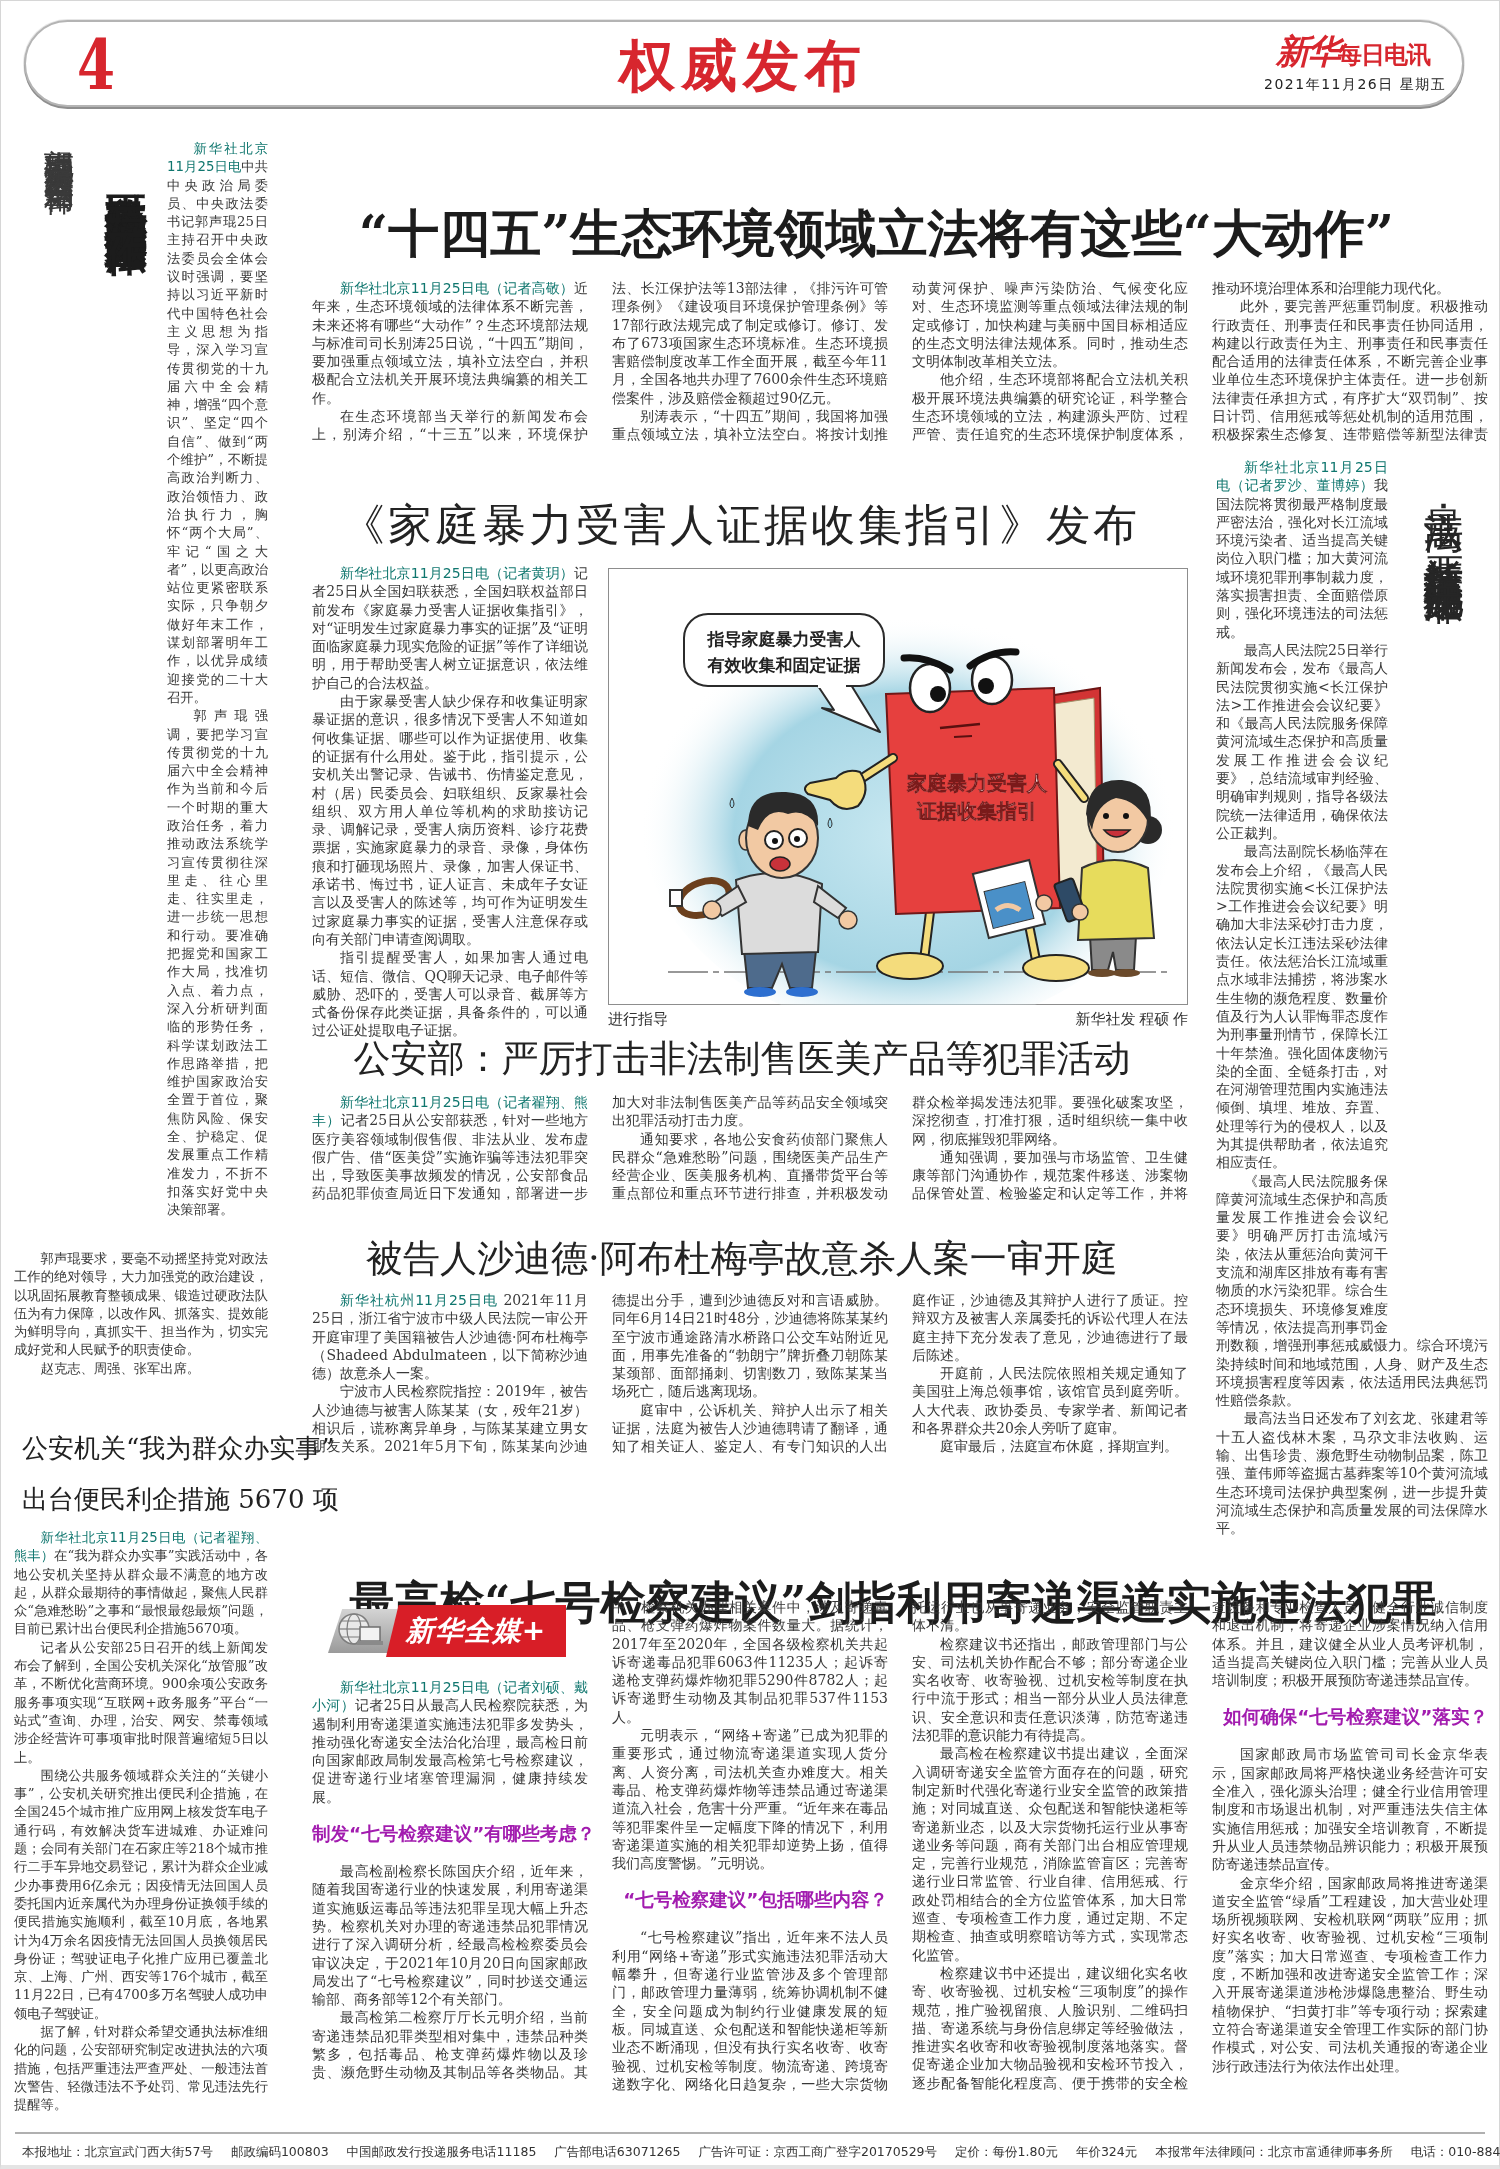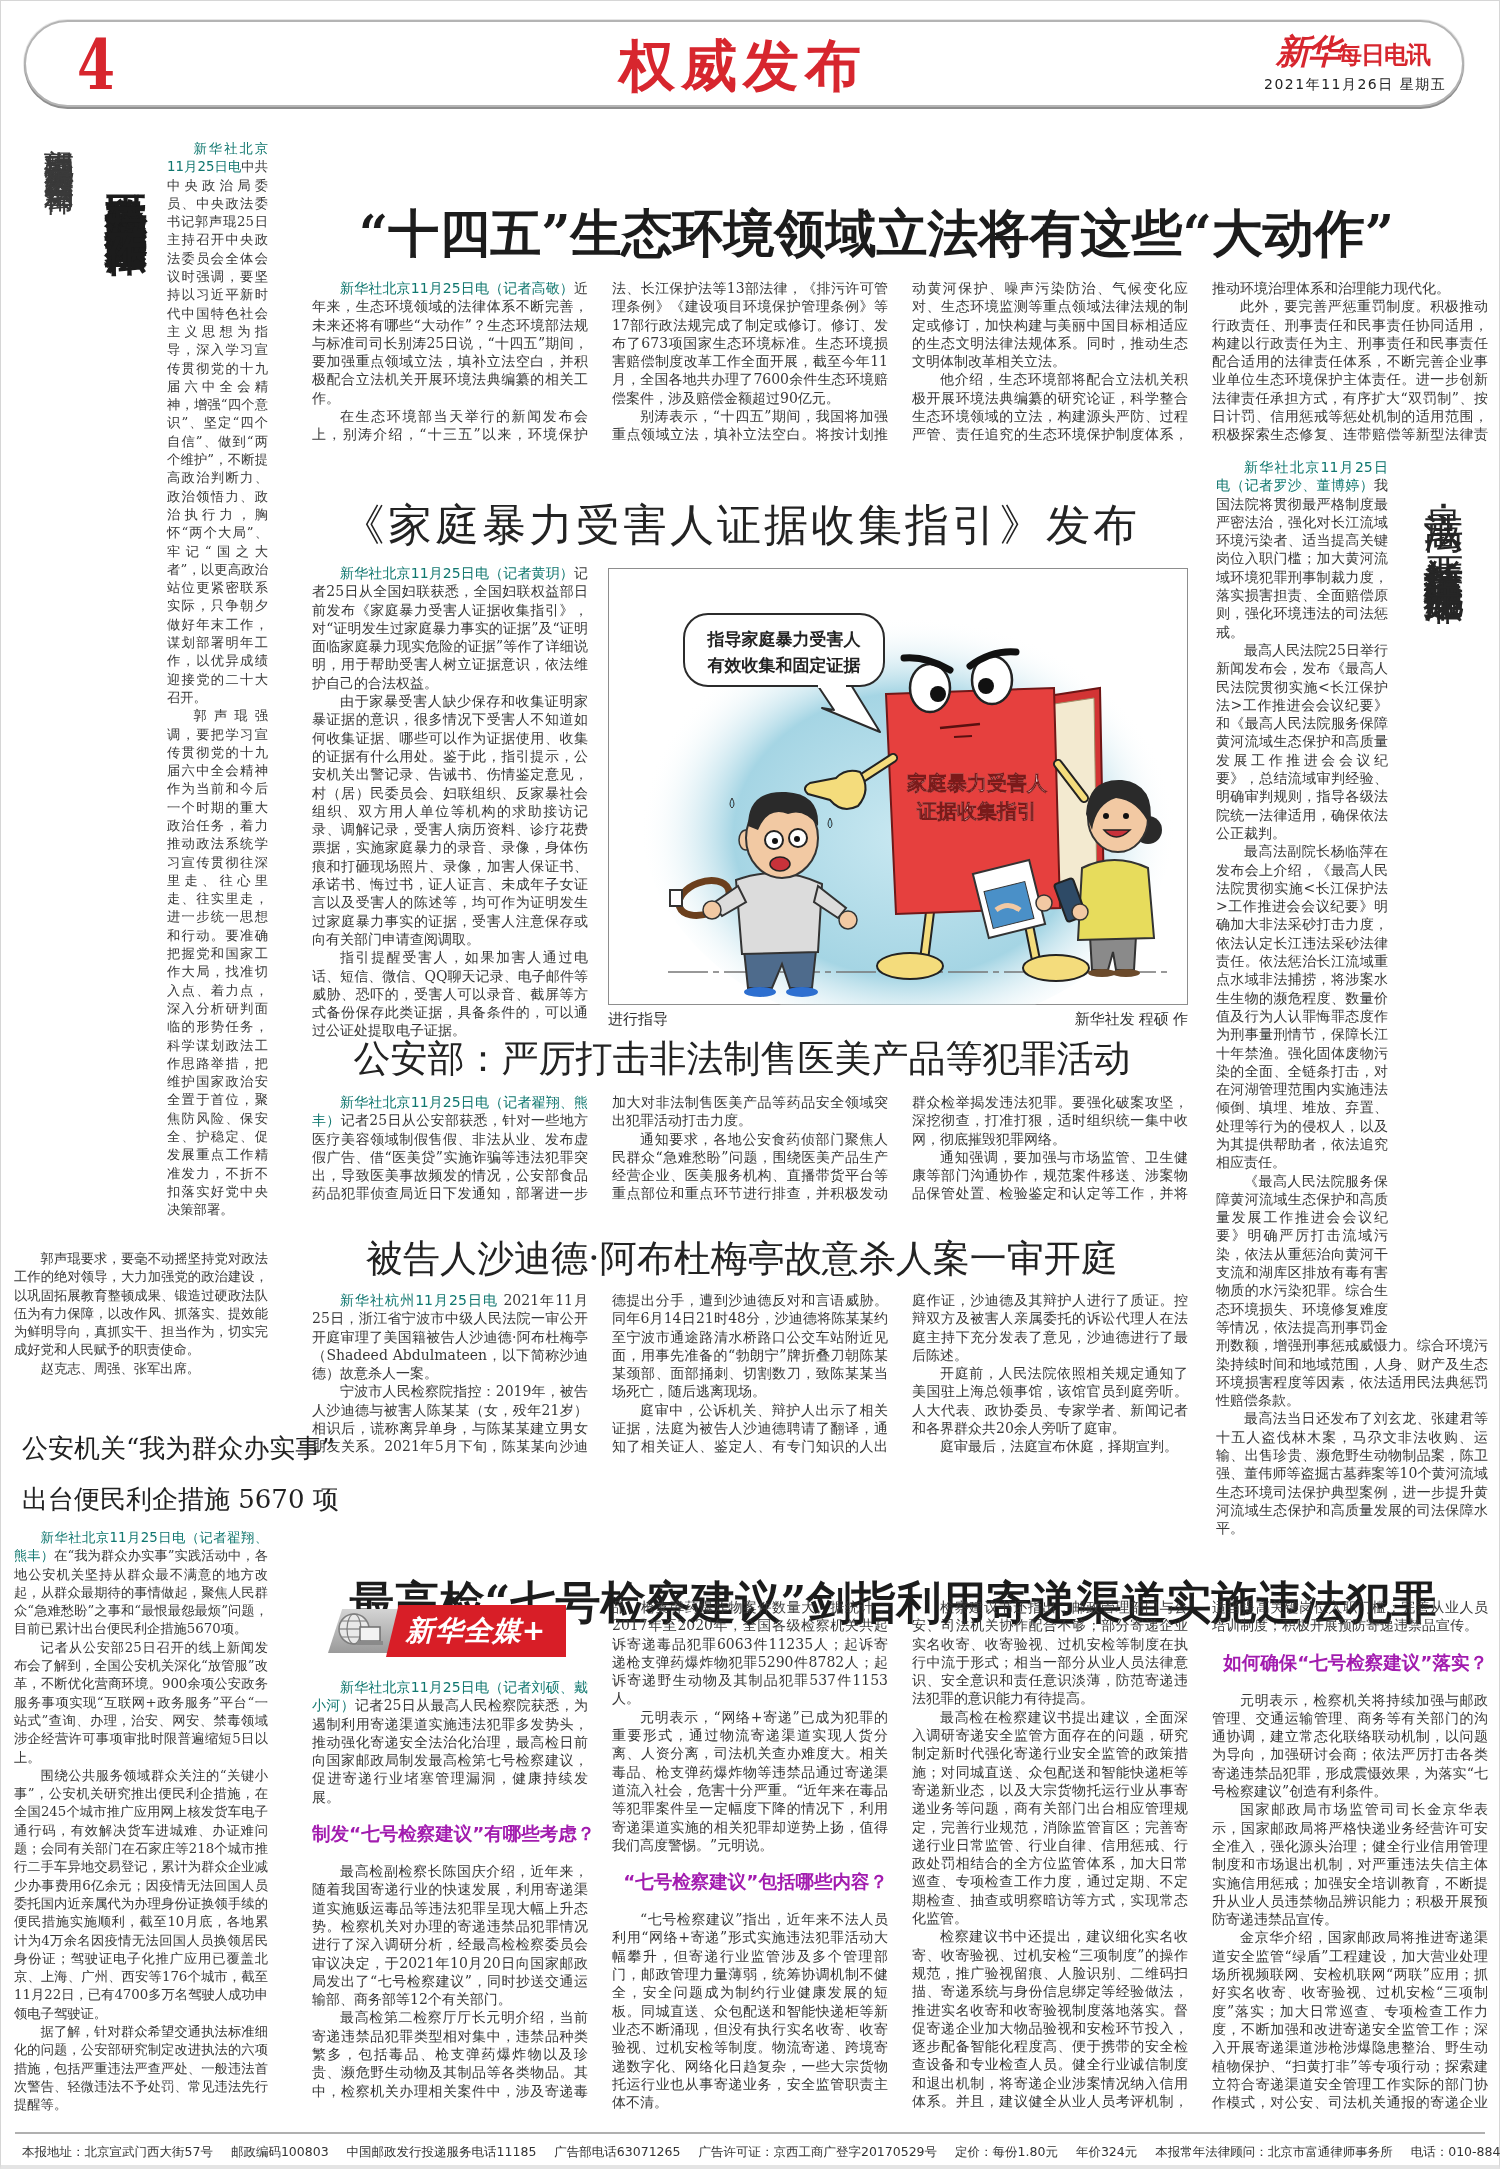--- a/index.html
+++ b/index.html
@@ -52,21 +52,21 @@
     color: #222; white-space: nowrap; }
 
   
   .heads-right { float: right; width: 100px; height: 865px; position: relative; }
   .right-vert { position: absolute; left: 29px; top: 19px; font-size: 40px; letter-spacing: 2px;
     color: #262626; font-weight: normal; }
 
   
   .illus { left: 608px; top: 568px; width: 580px; height: 437px; }
   .caption-row { left: 608px; top: 1010px; width: 580px; height: 20px;
-    font-family: Liberation Sans, sans-serif; font-size: 15px; color: #333;
+    font-family: Liberation Serif, serif; font-size: 15px; color: #333;
     display: flex; justify-content: space-between; }
 
   
   .logo-qm { position: relative; width: 238px; height: 52px; margin: 7px 0 21px 16px; break-inside: avoid; }
   .logo-gray { position: absolute; left: 0; top: 4px; width: 236px; height: 44px;
     background: linear-gradient(#d4d4d4, #9a9a9a); clip-path: polygon(6% 0, 100% 0, 100% 100%, 0 100%); }
   .logo-icon { position: absolute; left: 8px; top: 6px; width: 48px; height: 40px; }
   .logo-red { position: absolute; left: 58px; top: 0; width: 180px; height: 52px; background: #d81e27;
     clip-path: polygon(7% 0, 100% 0, 100% 100%, 0 100%); display: flex; align-items: center; justify-content: center; }
   .logo-red span { color: #fff; font-family: "DejaVu Sans", "Liberation Sans", sans-serif; font-size: 28px;
@@ -285,21 +285,20 @@
   <h3 class="subhead">制发“七号检察建议”有哪些考虑？</h3>
   <p>最高检副检察长陈国庆介绍，近年来，随着我国寄递行业的快速发展，利用寄递渠道实施贩运毒品等违法犯罪呈现大幅上升态势。检察机关对办理的寄递违禁品犯罪情况进行了深入调研分析，经最高检检察委员会审议决定，于2021年10月20日向国家邮政局发出了“七号检察建议”，同时抄送交通运输部、商务部等12个有关部门。</p>
   <p>最高检第二检察厅厅长元明介绍，当前寄递违禁品犯罪类型相对集中，违禁品种类繁多，包括毒品、枪支弹药爆炸物以及珍贵、濒危野生动物及其制品等各类物品。其中，检察机关办理相关案件中，涉及寄递毒品、枪支弹药爆炸物案件数量大。据统计，2017年至2020年，全国各级检察机关共起诉寄递毒品犯罪6063件11235人；起诉寄递枪支弹药爆炸物犯罪5290件8782人；起诉寄递野生动物及其制品犯罪537件1153人。</p>
   <p>元明表示，“网络+寄递”已成为犯罪的重要形式，通过物流寄递渠道实现人货分离、人资分离，司法机关查办难度大。相关毒品、枪支弹药爆炸物等违禁品通过寄递渠道流入社会，危害十分严重。“近年来在毒品等犯罪案件呈一定幅度下降的情况下，利用寄递渠道实施的相关犯罪却逆势上扬，值得我们高度警惕。”元明说。</p>
   <h3 class="subhead">“七号检察建议”包括哪些内容？</h3>
   <p>“七号检察建议”指出，近年来不法人员利用“网络+寄递”形式实施违法犯罪活动大幅攀升，但寄递行业监管涉及多个管理部门，邮政管理力量薄弱，统筹协调机制不健全，安全问题成为制约行业健康发展的短板。同城直送、众包配送和智能快递柜等新业态不断涌现，但没有执行实名收寄、收寄验视、过机安检等制度。物流寄递、跨境寄递数字化、网络化日趋复杂，一些大宗货物托运行业也从事寄递业务，安全监管职责主体不清。</p>
   <p>检察建议书还指出，邮政管理部门与公安、司法机关协作配合不够；部分寄递企业实名收寄、收寄验视、过机安检等制度在执行中流于形式；相当一部分从业人员法律意识、安全意识和责任意识淡薄，防范寄递违法犯罪的意识能力有待提高。</p>
   <p>最高检在检察建议书提出建议，全面深入调研寄递安全监管方面存在的问题，研究制定新时代强化寄递行业安全监管的政策措施；对同城直送、众包配送和智能快递柜等寄递新业态，以及大宗货物托运行业从事寄递业务等问题，商有关部门出台相应管理规定，完善行业规范，消除监管盲区；完善寄递行业日常监管、行业自律、信用惩戒、行政处罚相结合的全方位监管体系，加大日常巡查、专项检查工作力度，通过定期、不定期检查、抽查或明察暗访等方式，实现常态化监管。</p>
   <p>检察建议书中还提出，建议细化实名收寄、收寄验视、过机安检“三项制度”的操作规范，推广验视留痕、人脸识别、二维码扫描、寄递系统与身份信息绑定等经验做法，推进实名收寄和收寄验视制度落地落实。督促寄递企业加大物品验视和安检环节投入，逐步配备智能化程度高、便于携带的安全检查设备和专业检查人员。健全行业诚信制度和退出机制，将寄递企业涉案情况纳入信用体系。并且，建议健全从业人员考评机制，适当提高关键岗位入职门槛；完善从业人员培训制度；积极开展预防寄递违禁品宣传。</p>
   <h3 class="subhead">如何确保“七号检察建议”落实？</h3>
-  <p>元明表示，检察机关将持续加强与邮政管理、交通运输管理、商务等有关部门的沟通协调，建立常态化联络联动机制，以问题为导向，加强研讨会商；依法严厉打击各类寄递违禁品犯罪，形成震慑效果，为落实“七号检察建议”创造有利条件。</p>
   <p>国家邮政局市场监管司司长金京华表示，国家邮政局将严格快递业务经营许可安全准入，强化源头治理；健全行业信用管理制度和市场退出机制，对严重违法失信主体实施信用惩戒；加强安全培训教育，不断提升从业人员违禁物品辨识能力；积极开展预防寄递违禁品宣传。</p>
   <p>金京华介绍，国家邮政局将推进寄递渠道安全监管“绿盾”工程建设，加大营业处理场所视频联网、安检机联网“两联”应用；抓好实名收寄、收寄验视、过机安检“三项制度”落实；加大日常巡查、专项检查工作力度，不断加强和改进寄递安全监管工作；深入开展寄递渠道涉枪涉爆隐患整治、野生动植物保护、“扫黄打非”等专项行动；探索建立符合寄递渠道安全管理工作实际的部门协作模式，对公安、司法机关通报的寄递企业涉行政违法行为依法作出处理。</p>
 
 </div>
 
 <div class="abs footer-rule"></div>
 <div class="abs footer-text">
   <span>本报地址：北京宣武门西大街57号</span>
   <span>邮政编码100803</span>
   <span>中国邮政发行投递服务电话11185</span>

